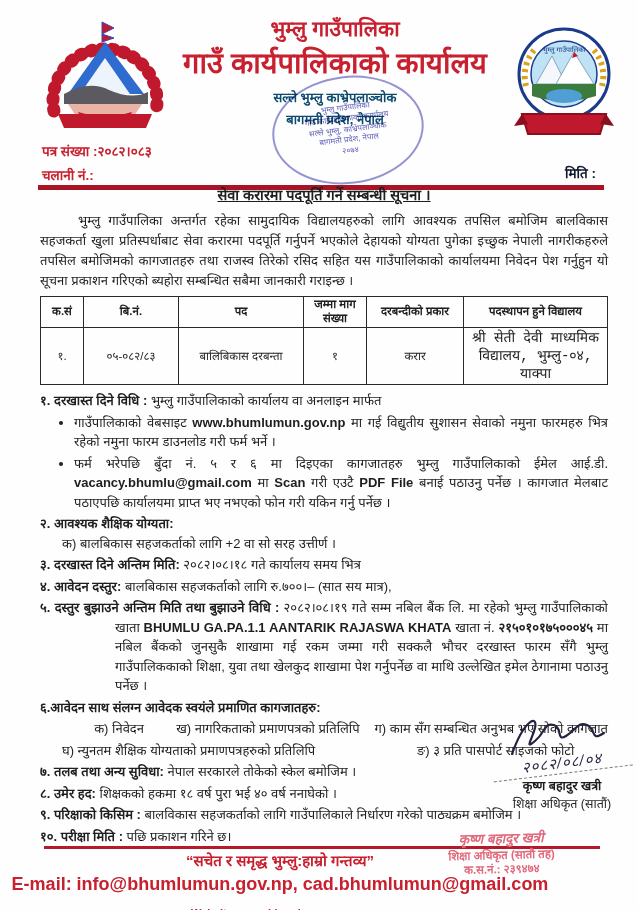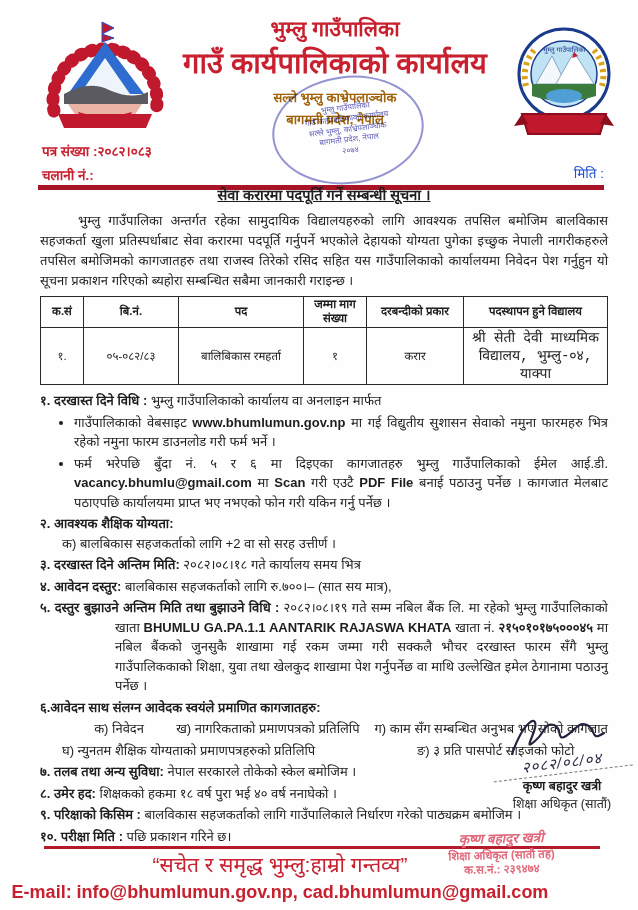--- a/index.html
+++ b/index.html
@@ -8,31 +8,31 @@
     background:#fefefe;
     font-family:"Liberation Sans","DejaVu Sans",sans-serif;
     color:#1e1e1e;
   }
   
   .emblem-left{position:absolute;left:34px;top:16px;width:142px;height:118px;}
   .logo-right{position:absolute;left:504px;top:26px;width:120px;height:116px;}
   .head-center{position:absolute;left:150px;top:16px;width:370px;text-align:center;}
   .muni-name{font-size:21px;font-weight:bold;color:#c8202f;line-height:1.2;}
   .office-name{font-size:29px;font-weight:bold;color:#c8202f;line-height:1.25;margin-top:4px;}
-  .addr{font-size:13px;font-weight:bold;color:#a16207;margin-top:6px;line-height:1.65;}
+  .addr{font-size:13px;font-weight:bold;color:#0c4a6e;margin-top:6px;line-height:1.65;}
   .head-stamp{
     position:absolute;left:272px;top:76px;width:148px;height:104px;
     border:2px solid rgba(62,62,176,.55);border-radius:50%;
     transform:rotate(-7deg);
     display:flex;flex-direction:column;justify-content:center;align-items:center;
     color:rgba(56,56,170,.8);font-size:8px;line-height:1.35;text-align:center;
     mix-blend-mode:multiply;pointer-events:none;
   }
   .ref-block{position:absolute;left:42px;top:140px;font-size:13.5px;font-weight:bold;color:#c8202f;line-height:1.8;}
-  .miti{position:absolute;right:34px;top:164px;font-size:13.5px;font-weight:normal;color:#1d4ed8;}
+  .miti{position:absolute;right:42px;top:164px;font-size:13.5px;font-weight:bold;color:#0f172a;}
   .top-rule{position:absolute;left:38px;right:34px;top:185px;height:5px;background:#a81426;}
   
   .content{position:absolute;left:40px;top:185px;width:568px;font-size:13px;line-height:1.5;}
   .notice-title{text-align:center;font-weight:bold;font-size:14.5px;text-decoration:underline;}
   .notice-sub{text-align:center;font-weight:600;font-size:13px;margin-top:3px;}
   .intro{text-align:justify;text-indent:38px;margin-top:4px;line-height:1.55;}
   table{border-collapse:collapse;width:100%;margin-top:5px;font-size:11.5px;padding-left:16px;}
   th,td{border:1px solid #2a2a2a;padding:1px 3px;text-align:center;vertical-align:middle;}
   th{font-weight:bold;line-height:1.2;}
   td{line-height:1.3;}
@@ -64,21 +64,21 @@
   .sig-title{font-size:12.5px;margin-top:1px;}
   
   .bottom-rule{position:absolute;left:44px;right:38px;top:846px;height:3px;background:#b51a2b;}
   .ghost-stamp{
     position:absolute;right:44px;top:830px;width:185px;text-align:center;
     color:#e06a7c;transform:rotate(-1.5deg);line-height:1.3;
   }
   .ghost-name{font-weight:bold;font-style:italic;font-size:13.5px;}
   .ghost-title,.ghost-id{font-size:11.5px;font-weight:600;}
   .footer{position:absolute;left:0;top:850px;width:560px;text-align:center;color:#c8202f;}
-  .motto{font-size:21px;font-weight:normal;}
+  .motto{font-size:15px;font-weight:bold;}
   .f-email{font-size:18px;font-weight:bold;margin-top:4px;}
   .f-web{font-size:11px;font-weight:bold;margin-top:12px;}
 </style>
 </head>
 <body>
 
 <div class="emblem-left">
   <svg width="142" height="118" viewBox="0 0 142 118">
     <path d="M20,95 A52,52 0 1 1 122,95" fill="none" stroke="#c0182c" stroke-width="13" stroke-dasharray="2 9" stroke-linecap="round"></path>
     <polygon points="34,78 71,26 110,78" fill="#2f6cd0"></polygon>
@@ -144,21 +144,21 @@
       <th class="col-sn">क.सं</th>
       <th class="col-adv">बि.नं.</th>
       <th class="col-post">पद</th>
       <th class="col-num">जम्मा माग संख्या</th>
       <th class="col-type">दरबन्दीको प्रकार</th>
       <th>पदस्थापन हुने विद्यालय</th>
     </tr>
     <tr>
       <td>१.</td>
       <td>०५-०८२/८३</td>
-      <td>बालिबिकास रमहर्ता</td>
+      <td>बालिबिकास दरबन्ता</td>
       <td>१</td>
       <td>करार</td>
       <td class="school-cell">श्री सेती देवी माध्यमिक विद्यालय, भुम्लु-०४, याक्पा</td>
     </tr>
   </tbody>
     </table>
 
   <div class="items">
 
     <div class="item">

